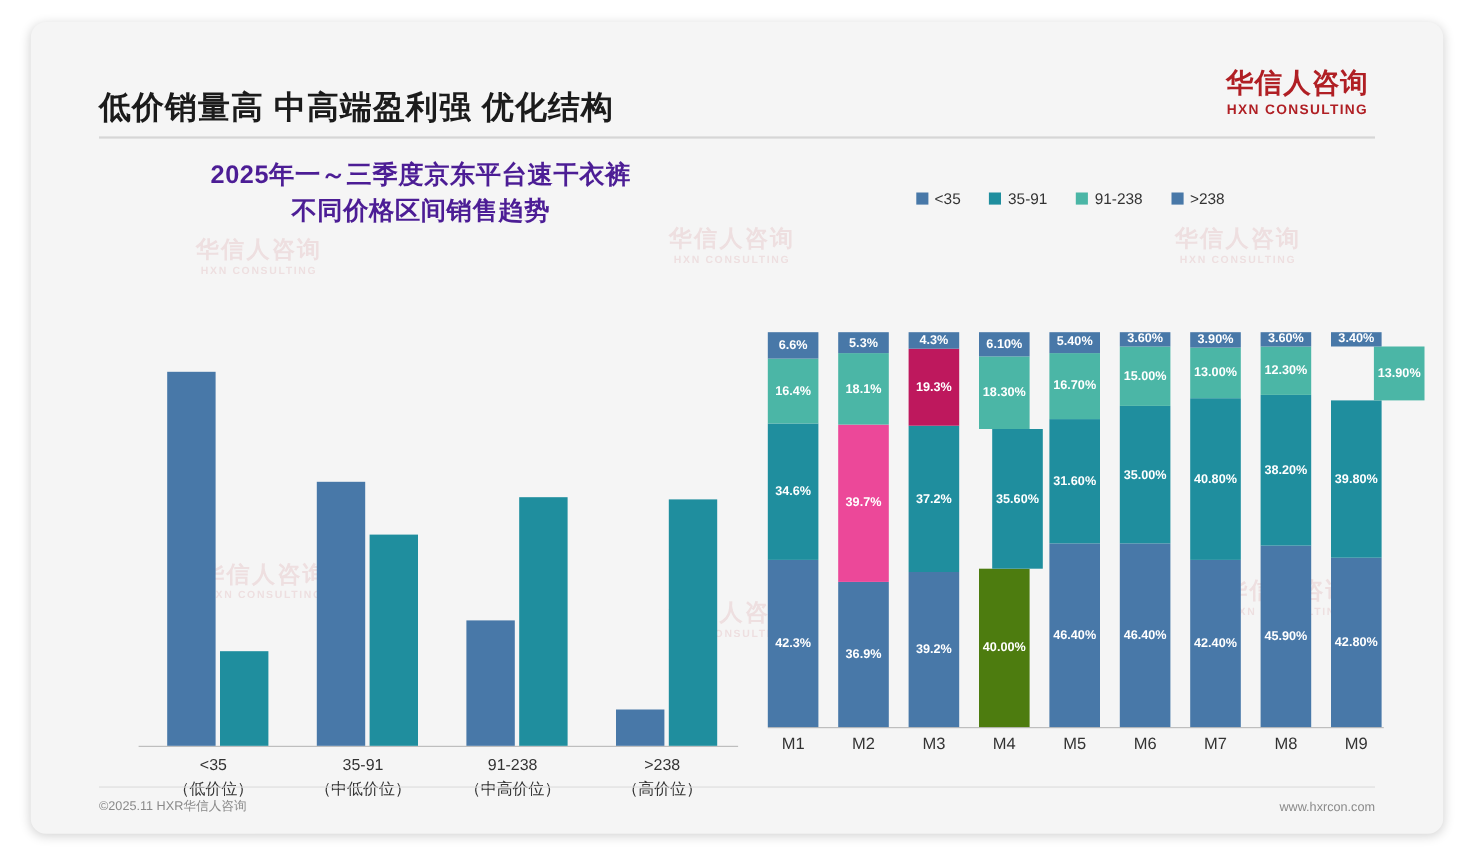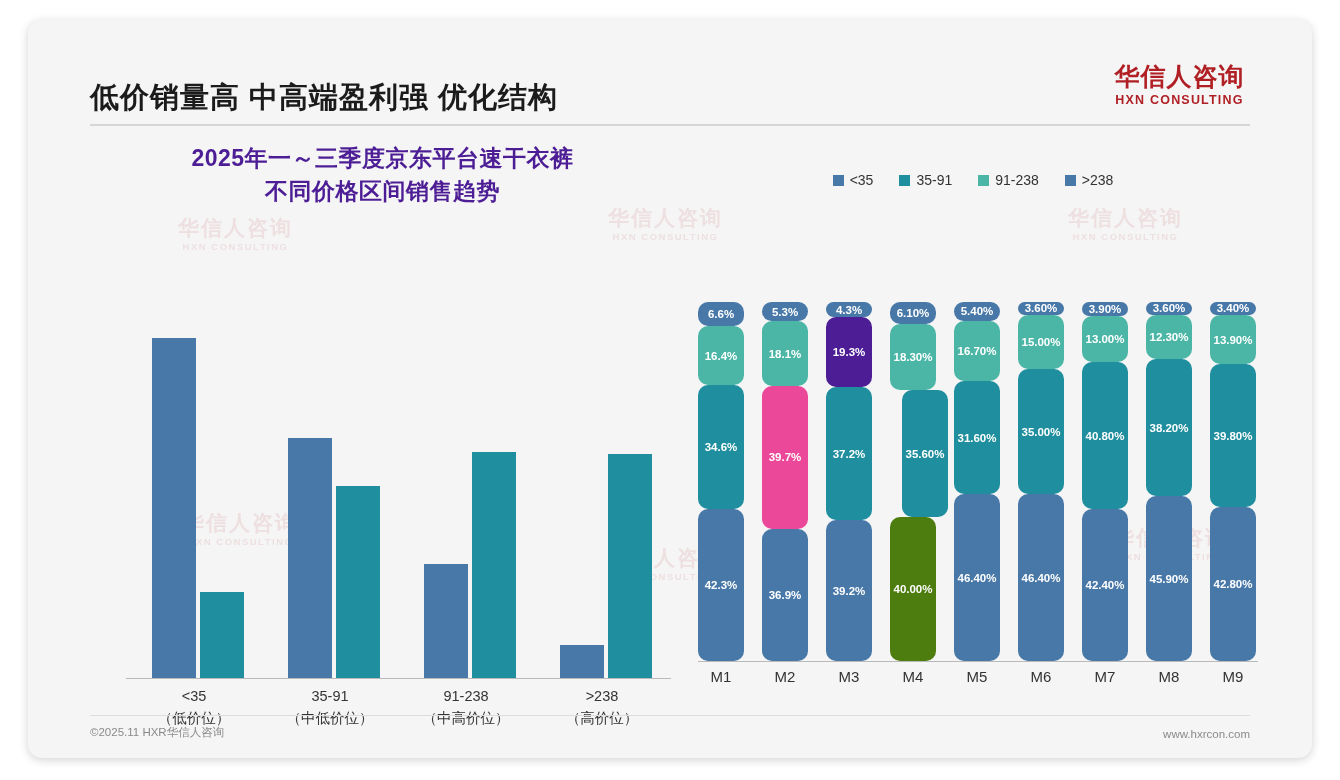--- a/index.html
+++ b/index.html
@@ -218,21 +218,20 @@
     left: 0;
     width: 100%;
     display: flex;
     align-items: center;
     justify-content: center;
     color: #ffffff;
     font-size: 11.5px;
     font-weight: bold;
     overflow: hidden;
     white-space: nowrap;
-    border-radius: 10px;
   }
   .stack-xlabels {
     position: absolute;
     left: 10px;
     top: 396px;
     width: 560px;
     height: 30px;
   }
   .sx {
     position: absolute;
@@ -415,21 +414,21 @@
         <div class="stack-col" style="left:64px;">
           <div class="seg" style="bottom:0; height:36.9%; background:#4878a8;">36.9%</div>
           <div class="seg" style="bottom:36.9%; height:39.7%; background:#ec4899;">39.7%</div>
           <div class="seg" style="bottom:76.6%; height:18.1%; background:#4bb6a6;">18.1%</div>
           <div class="seg" style="bottom:94.7%; height:5.3%; background:#4878a8;">5.3%</div>
         </div>
 
         <div class="stack-col" style="left:128px;">
           <div class="seg" style="bottom:0; height:39.2%; background:#4878a8;">39.2%</div>
           <div class="seg" style="bottom:39.2%; height:37.2%; background:#1f8e9e;">37.2%</div>
-          <div class="seg" style="bottom:76.4%; height:19.3%; background:#4c1d95;">19.3%</div>
+          <div class="seg" style="bottom:76.4%; height:19.3%; background:#be185d;">19.3%</div>
           <div class="seg" style="bottom:95.7%; height:4.3%; background:#4878a8;">4.3%</div>
         </div>
 
         <div class="stack-col" style="left:192px;">
           <div class="seg" style="bottom:0; height:40.0%; background:#4d7c0f;">40.00%</div>
           <div class="seg" style="bottom:40.0%; height:35.6%; background:#1f8e9e;margin-left:12px;">35.60%</div>
           <div class="seg" style="bottom:75.6%; height:18.3%; background:#4bb6a6;">18.30%</div>
           <div class="seg" style="bottom:93.9%; height:6.1%; background:#4878a8;">6.10%</div>
         </div>
 
@@ -457,21 +456,21 @@
         <div class="stack-col" style="left:448px;">
           <div class="seg" style="bottom:0; height:45.9%; background:#4878a8;">45.90%</div>
           <div class="seg" style="bottom:45.9%; height:38.2%; background:#1f8e9e;">38.20%</div>
           <div class="seg" style="bottom:84.1%; height:12.3%; background:#4bb6a6;">12.30%</div>
           <div class="seg" style="bottom:96.4%; height:3.6%; background:#4878a8;">3.60%</div>
         </div>
 
         <div class="stack-col" style="left:512px;">
           <div class="seg" style="bottom:0; height:42.8%; background:#4878a8;">42.80%</div>
           <div class="seg" style="bottom:42.8%; height:39.8%; background:#1f8e9e;">39.80%</div>
-          <div class="seg" style="bottom:82.6%; height:13.9%; background:#4bb6a6;">13.90%</div>
+          <div class="seg" style="bottom:82.6%; height:13.9%; background:#4bb6a6;margin-left:39px;">13.90%</div>
           <div class="seg" style="bottom:96.5%; height:3.4%; background:#4878a8;">3.40%</div>
         </div>
       </div>
 
       <div class="stack-xlabels">
         <div class="sx" style="left:0px;">M1</div>
         <div class="sx" style="left:64px;">M2</div>
         <div class="sx" style="left:128px;">M3</div>
         <div class="sx" style="left:192px;">M4</div>
         <div class="sx" style="left:256px;">M5</div>

